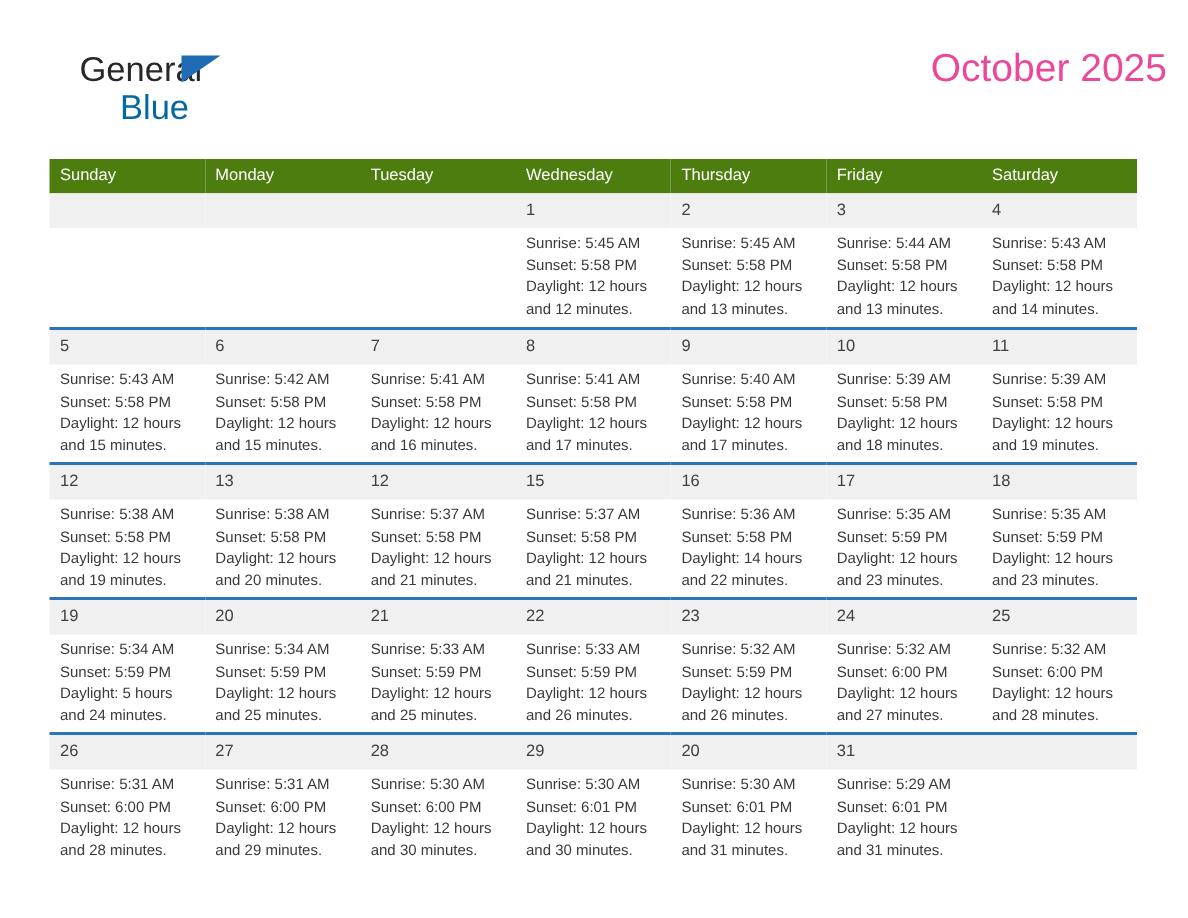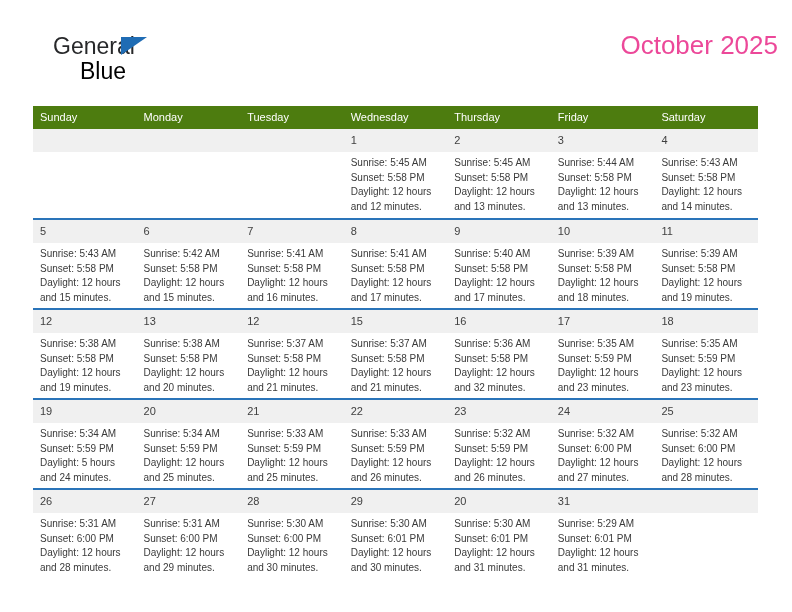--- a/index.html
+++ b/index.html
@@ -56,21 +56,21 @@
     width: 0;
     height: 0;
     border-left: 26px solid #1f6cb4;
     border-bottom: 18px solid transparent;
   }
   .logo-blue {
     position: absolute;
     left: 27px;
     top: 25px;
     font-size: 23px;
-    color: #000000;
+    color: #0369a1;
     line-height: 28px;
     font-family: "Liberation Sans", sans-serif;
   }
 
   .title-block {
     position: absolute;
     right: 0;
     top: 0;
     text-align: right;
   }
@@ -312,21 +312,21 @@
               <span>Sunrise: 5:37 AM</span>
               <span>Sunset: 5:58 PM</span>
               <span class="daylight">Daylight: 12 hours and 21 minutes.</span>
             </span>
           </td>
           <td>
             <span class="daynum">16</span>
             <span class="info">
               <span>Sunrise: 5:36 AM</span>
               <span>Sunset: 5:58 PM</span>
-              <span class="daylight">Daylight: 12 hours and 32 minutes.</span>
+              <span class="daylight">Daylight: 14 hours and 22 minutes.</span>
             </span>
           </td>
           <td>
             <span class="daynum">17</span>
             <span class="info">
               <span>Sunrise: 5:35 AM</span>
               <span>Sunset: 5:59 PM</span>
               <span class="daylight">Daylight: 12 hours and 23 minutes.</span>
             </span>
           </td>

